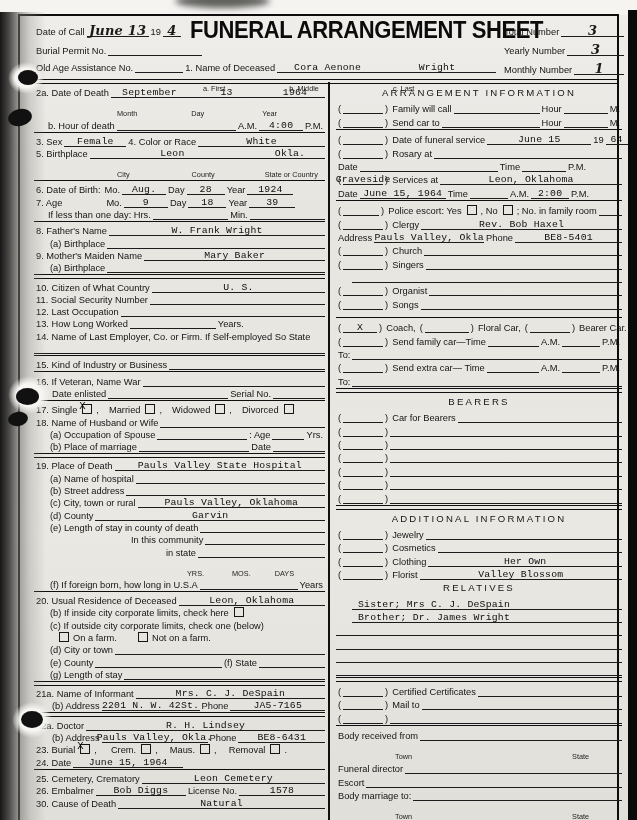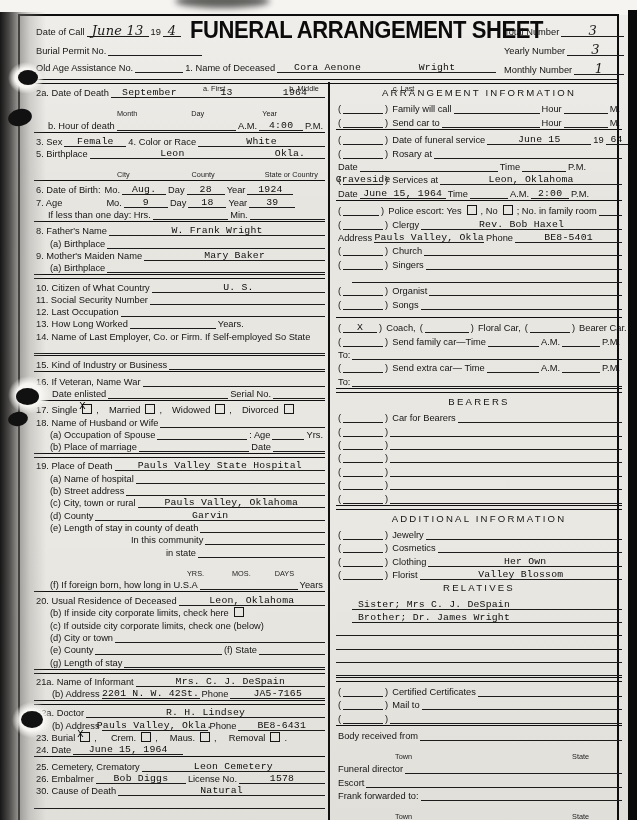--- a/index.html
+++ b/index.html
@@ -38,21 +38,21 @@
   .lbl{font-size:9.3px;line-height:10px;padding:0 2px;color:#141414;}
   .subl{font-size:7.3px;line-height:8px;color:#232323;padding:0 1px;}
   .spc{display:inline-block;flex:0 0 auto;}
   .fill{position:relative;display:inline-block;flex:0 0 auto;height:9px;
         border-bottom:1.1px solid #1c1c1c;}
   .fill.gr{flex:1 1 auto;}
   .val{position:absolute;left:50%;transform:translateX(-50%);bottom:-1px;
        font-family:"Liberation Mono","DejaVu Sans Mono",monospace;font-size:9.8px;
        letter-spacing:.2px;color:#0e0e0e;white-space:nowrap;}
   .lv .val{left:6px;transform:none;}
-  .hand .val{font-family:"DejaVu Serif",serif;font-style:italic;font-weight:400;
+  .hand .val{font-family:"DejaVu Serif",serif;font-style:italic;font-weight:700;
        font-size:13px;bottom:-2px;color:#1a1a1a;}
   .cbx{position:relative;display:inline-block;flex:0 0 auto;width:8px;height:8px;
        border:1.2px solid #161616;margin:0 2px 1px 3px;}
   .cbx .mk{position:absolute;left:-4px;top:-5px;
        font-family:"Liberation Mono",monospace;font-size:10.5px;color:#0d0d0d;}
   .pu{display:inline-flex;align-items:flex-end;flex:0 0 auto;}
   .hd{text-align:center;font-size:9.6px;letter-spacing:2.2px;color:#141414;
       height:16px;line-height:16px;}
   .rule{height:1px;border-top:1.5px solid #0f0f0f;margin:1px 0;}
   .rule.dbl{height:3px;border-bottom:1.1px solid #0f0f0f;}
@@ -401,20 +401,28 @@
       <div class="line">
         <span class="spc" style="width: 14px;"></span>
         <span class="lbl">(b) If inside city corporate limits, check here</span>
         <span class="cbx"></span>
       </div>
       <div class="line">
         <span class="spc" style="width: 14px;"></span>
         <span class="lbl">(c) If outside city corporate limits, check one (below)</span>
       </div>
       <div class="line">
+        <span class="spc" style="width: 22px;"></span>
+        <span class="cbx"></span>
+        <span class="lbl">On a farm.</span>
+        <span class="spc" style="width: 16px;"></span>
+        <span class="cbx"></span>
+        <span class="lbl">Not on a farm.</span>
+      </div>
+      <div class="line">
         <span class="spc" style="width: 14px;"></span>
         <span class="lbl">(d) City or town</span>
         <span class="fill gr"></span>
       </div>
       <div class="line">
         <span class="spc" style="width: 14px;"></span>
         <span class="lbl">(e) County</span>
         <span class="fill gr"></span>
         <span class="lbl">(f)  State</span>
         <span class="fill" style="width: 66px;"></span>
@@ -894,21 +902,21 @@
       </div>
       <div class="line">
         <span class="lbl">Funeral director</span>
         <span class="fill gr"></span>
       </div>
       <div class="line">
         <span class="lbl">Escort</span>
         <span class="fill gr"></span>
       </div>
       <div class="line">
-        <span class="lbl">Frank forwarded to:</span>
+        <span class="lbl">Body marriage to:</span>
         <span class="fill gr"></span>
       </div>
       <div class="line sub">
         <span class="spc" style="width: 58px;"></span>
         <span class="subl">Town</span>
         <span class="spc" style="width: 158px;"></span>
         <span class="subl">State</span>
       </div>
       <div class="line">
         <span class="lbl">Funeral director</span>

